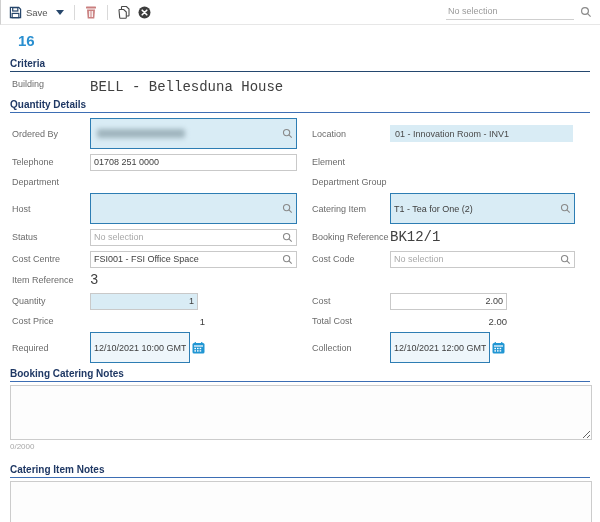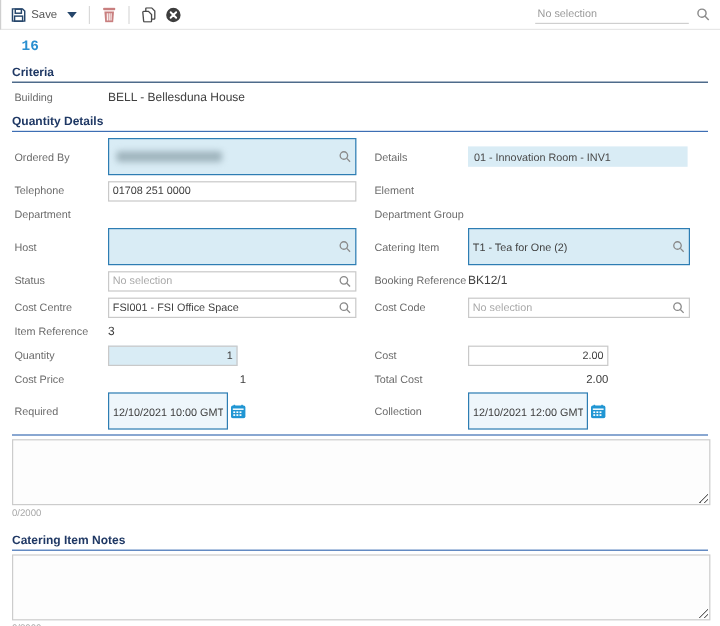--- a/index.html
+++ b/index.html
@@ -17,41 +17,41 @@
   .tb-sep { width:1px; height:15px; background:#d9d9d9; margin:0 4px; }
   .caret-tri { width:0; height:0; border-left:4px solid transparent; border-right:4px solid transparent;
                border-top:5px solid #26466b; display:inline-block; }
   .tb-search { display:flex; align-items:center; gap:6px; }
   .tb-search input { width:128px; border:none; border-bottom:1px solid #cfcfcf; font-size:9px;
                      color:#8a8a8a; padding:2px 2px 3px 2px; outline:none; background:transparent;
                      font-family:inherit; }
   .tb-search input::placeholder { color:#9a9a9a; }
 
   
-  .record-id { color:#2a8fd0; font-weight:bold; font-size:12px; margin:7px 0 0 18px;font-family:Liberation Mono, monospace; }
+  .record-id { color:#2a8fd0; font-weight:bold; font-size:15px; margin:7px 0 0 18px; }
 
   
   .section-header { font-size:10px; font-weight:bold; color:#1f3864; margin-left:10px; }
   .rule { height:0; border-bottom:1.5px solid; margin:2px 10px 0 10px; }
   .rule.navy { border-color:#24476f; }
   .rule.blue { border-color:#3d6eb4; }
 
   .criteria-hd { margin-top:9px; }
   .building-row { display:flex; align-items:flex-start; margin:7px 0 0 12px; height:14px; }
   .building-row .flabel { width:78px; }
   .catering-hd { margin-top:6px; }
 
   
   .form { margin:5px 0 0 12px; }
   .frow { display:grid; grid-template-columns:78px 207px 93px 190px; align-items:center;
           margin-bottom:4px; min-height:18px; }
   .frow.short { min-height:14px; margin-bottom:4px; }
   .flabel { font-size:9px; color:#6b6b6b; padding-right:4px; }
   .flabel.r { padding-left:15px; }
-  .static-val { font-size:10px; color:#404040; }
+  .static-val { font-size:14px; color:#404040;font-family:Liberation Mono, monospace; }
 
   .fld { position:relative; display:flex; align-items:center; height:31px; background:#fff;
          border:1px solid #c9c9c9; padding:0 3px; }
   .fld input { flex:1; min-width:0; border:none; outline:none; background:transparent; font-size:9px;
                color:#404040; font-family:Liberation Sans, sans-serif; }
   .fld input::placeholder { color:#a9a9a9; }
   .fld.focused { border:1.5px solid #2d7db3; }
   .fld.hl-bg { background:#d9ecf5; }
   .fld.lt-bg { background:#eef6fb; }
   .fld .mag { flex:0 0 auto; margin-left:2px; }
@@ -160,21 +160,21 @@
       <div class="fld focused hl-bg">
         <span class="redacted"></span>
         <span style="flex:1"></span>
         <span class="mag">
           <svg width="11" height="11" viewBox="0 0 12 12" fill="none" stroke="#8a8a8a" stroke-width="1.2">
             <circle cx="5" cy="5" r="3.4"></circle>
               <line x1="7.6" y1="7.6" x2="10.6" y2="10.6"></line>
           </svg>
         </span>
       </div>
-      <span class="flabel r">Details</span>
+      <span class="flabel r">Location</span>
       <span class="hl-static">01 - Innovation Room - INV1</span>
     </div>
 
     <div class="frow">
       <span class="flabel">Telephone</span>
       <div class="fld" style="height:17px">
         <input type="text" value="01708 251 0000" style="">
       </div>
       <span class="flabel r">Element</span>
       <span class="static-val"></span>
@@ -314,20 +314,21 @@
               <rect x="2.4" y="8.2" width="1.6" height="1.4" fill="#fff"></rect>
               <rect x="5" y="8.2" width="1.6" height="1.4" fill="#fff"></rect>
               <rect x="7.6" y="8.2" width="1.6" height="1.4" fill="#fff"></rect>
             </svg>
           </span>
         </button>
       </div>
     </div>
   </div>
 
+  <div class="section-header notes-hd">Booking Catering Notes</div>
   <div class="rule blue"></div>
   <textarea class="notes-area" value="" style=""></textarea>
   <div class="counter">0/2000</div>
 
   <div class="notes-gap"></div>
 
   <div class="section-header notes-hd">Catering Item Notes</div>
   <div class="rule blue"></div>
   <textarea class="notes-area" value="" style=""></textarea>
   <div class="counter">0/2000</div>

